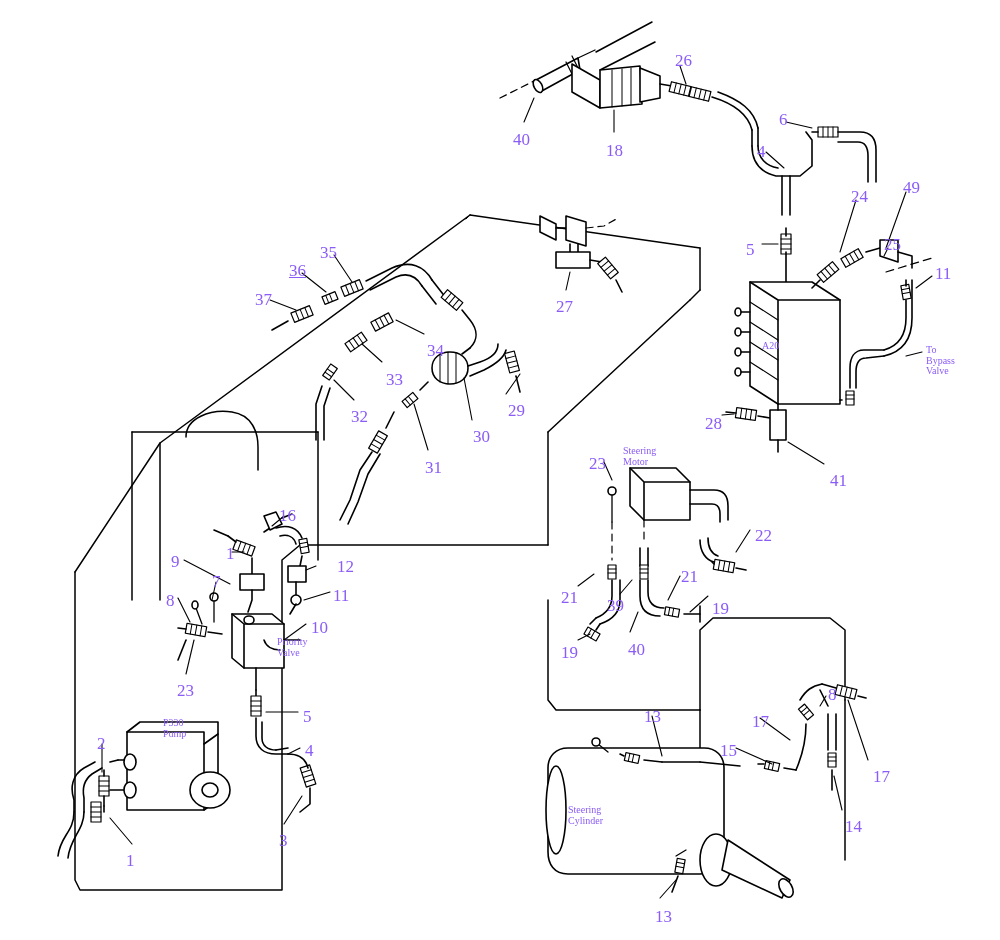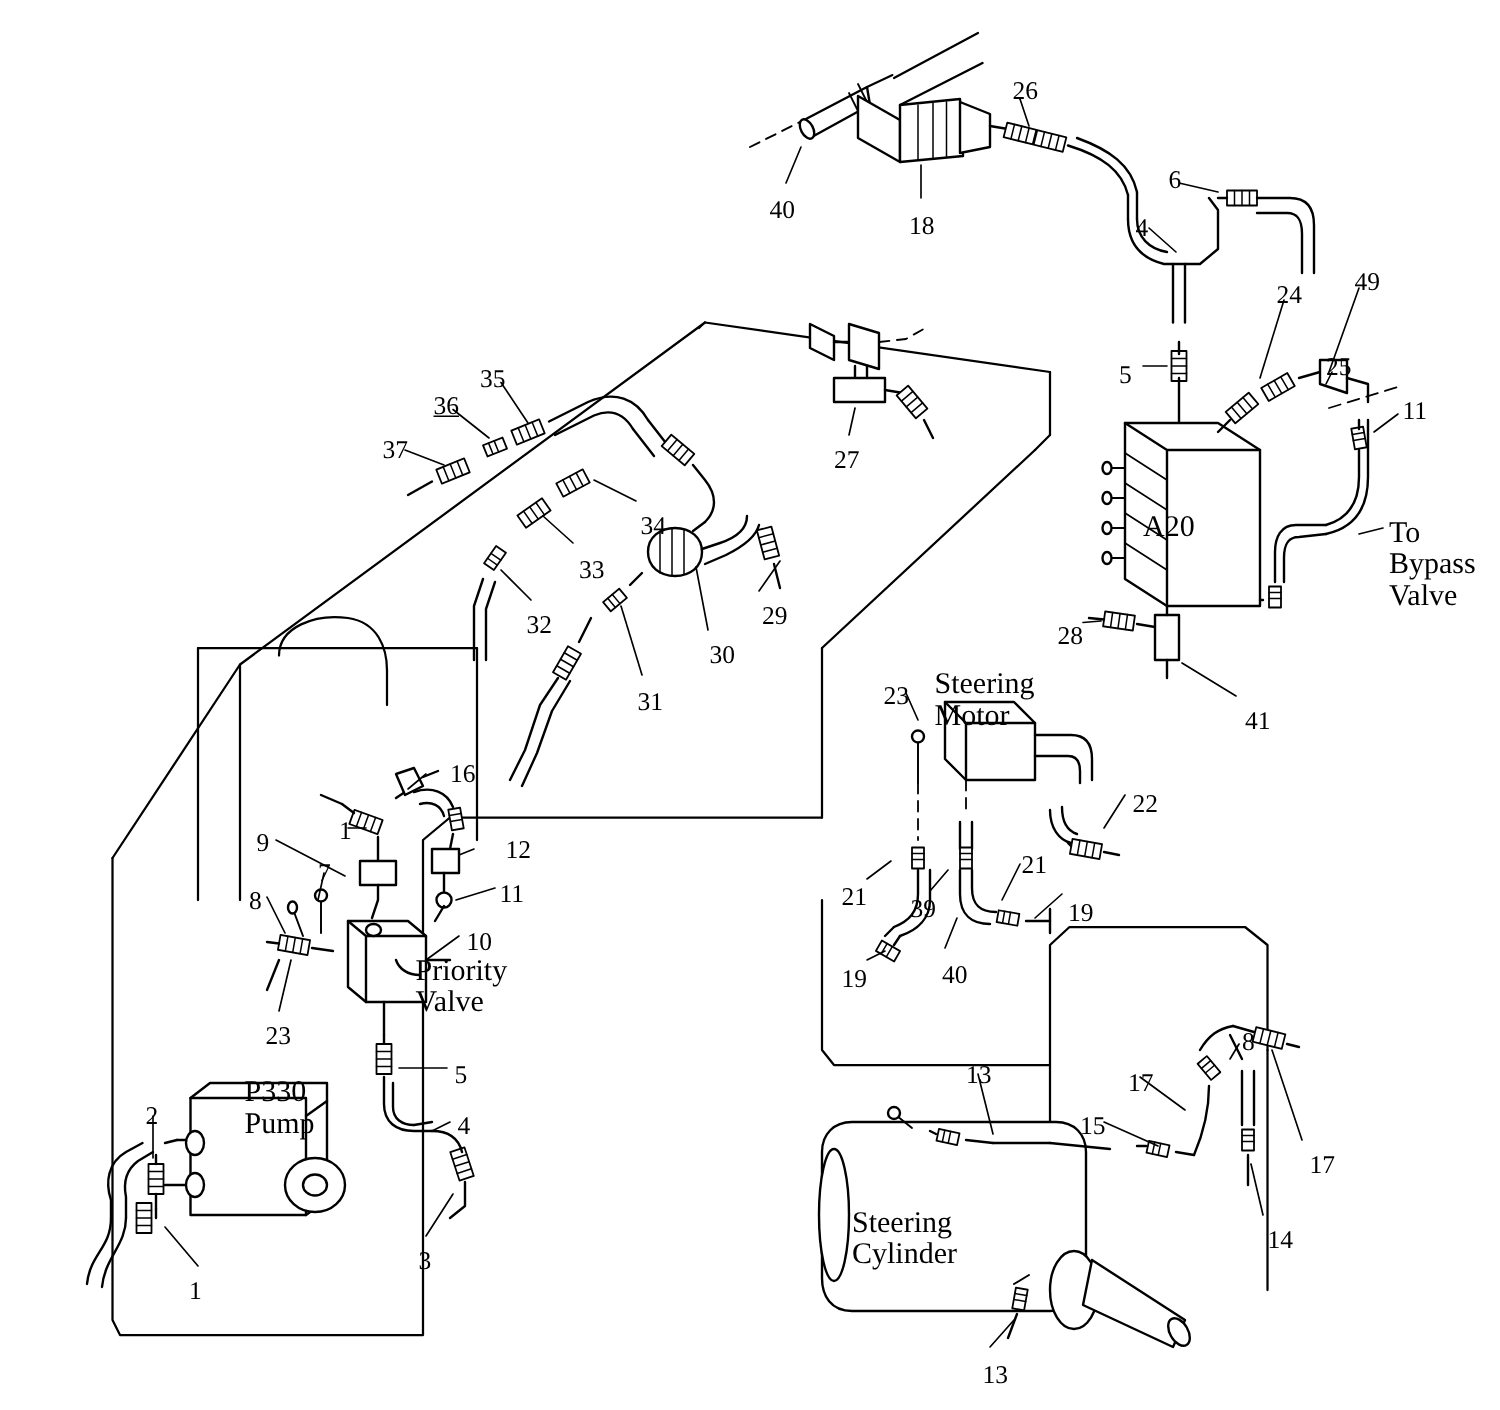--- a/index.html
+++ b/index.html
@@ -19,30 +19,30 @@
     position: absolute;
     left: 0;
     top: 0;
     width: 1000px;
     height: 940px;
   }
   .lbl {
     position: absolute;
     font-family: "Liberation Serif", serif;
     font-size: 17px;
-    color: #000000;
+    color: #8b5cf6;
     white-space: pre;
     line-height: 1.08;
     letter-spacing: 0px;
   }
   .lbl.multi {
     line-height: 1.05;
   }
   .comp-lbl {
-    font-size: 20px;
+    font-size: 10px;
     text-align: left;
   }
 </style>
 </head>
 <body>
 
 <div id="page">
 
   <svg id="diagram-svg" viewBox="0 0 1000 940">
     <defs>
@@ -483,21 +483,21 @@
   <div class="lbl" style="left:830px; top:472px;"><span>41</span></div>
   <div class="lbl" style="left:589px; top:455px;"><span>23</span></div>
   <div class="lbl" style="left:755px; top:527px;"><span>22</span></div>
   <div class="lbl" style="left:561px; top:589px;"><span>21</span></div>
   <div class="lbl" style="left:681px; top:568px;"><span>21</span></div>
   <div class="lbl" style="left:607px; top:597px;"><span>39</span></div>
   <div class="lbl" style="left:712px; top:600px;"><span>19</span></div>
   <div class="lbl" style="left:561px; top:644px;"><span>19</span></div>
   <div class="lbl" style="left:628px; top:641px;"><span>40</span></div>
   <div class="lbl" style="left:226px; top:545px;"><span>1</span></div>
-  <div class="lbl" style="left:279px; top:507px;padding-left:21px;"><span>16</span></div>
+  <div class="lbl" style="left:279px; top:507px;"><span>16</span></div>
   <div class="lbl" style="left:171px; top:553px;"><span>9</span></div>
   <div class="lbl" style="left:212px; top:573px;"><span>7</span></div>
   <div class="lbl" style="left:319px; top:558px;margin-left:18px;"><span>12</span></div>
   <div class="lbl" style="left:333px; top:587px;"><span>11</span></div>
   <div class="lbl" style="left:166px; top:592px;"><span>8</span></div>
   <div class="lbl" style="left:311px; top:619px;"><span>10</span></div>
   <div class="lbl" style="left:177px; top:682px;"><span>23</span></div>
   <div class="lbl" style="left:303px; top:708px;"><span>5</span></div>
   <div class="lbl" style="left:97px; top:735px;"><span>2</span></div>
   <div class="lbl" style="left:305px; top:742px;"><span>4</span></div>

